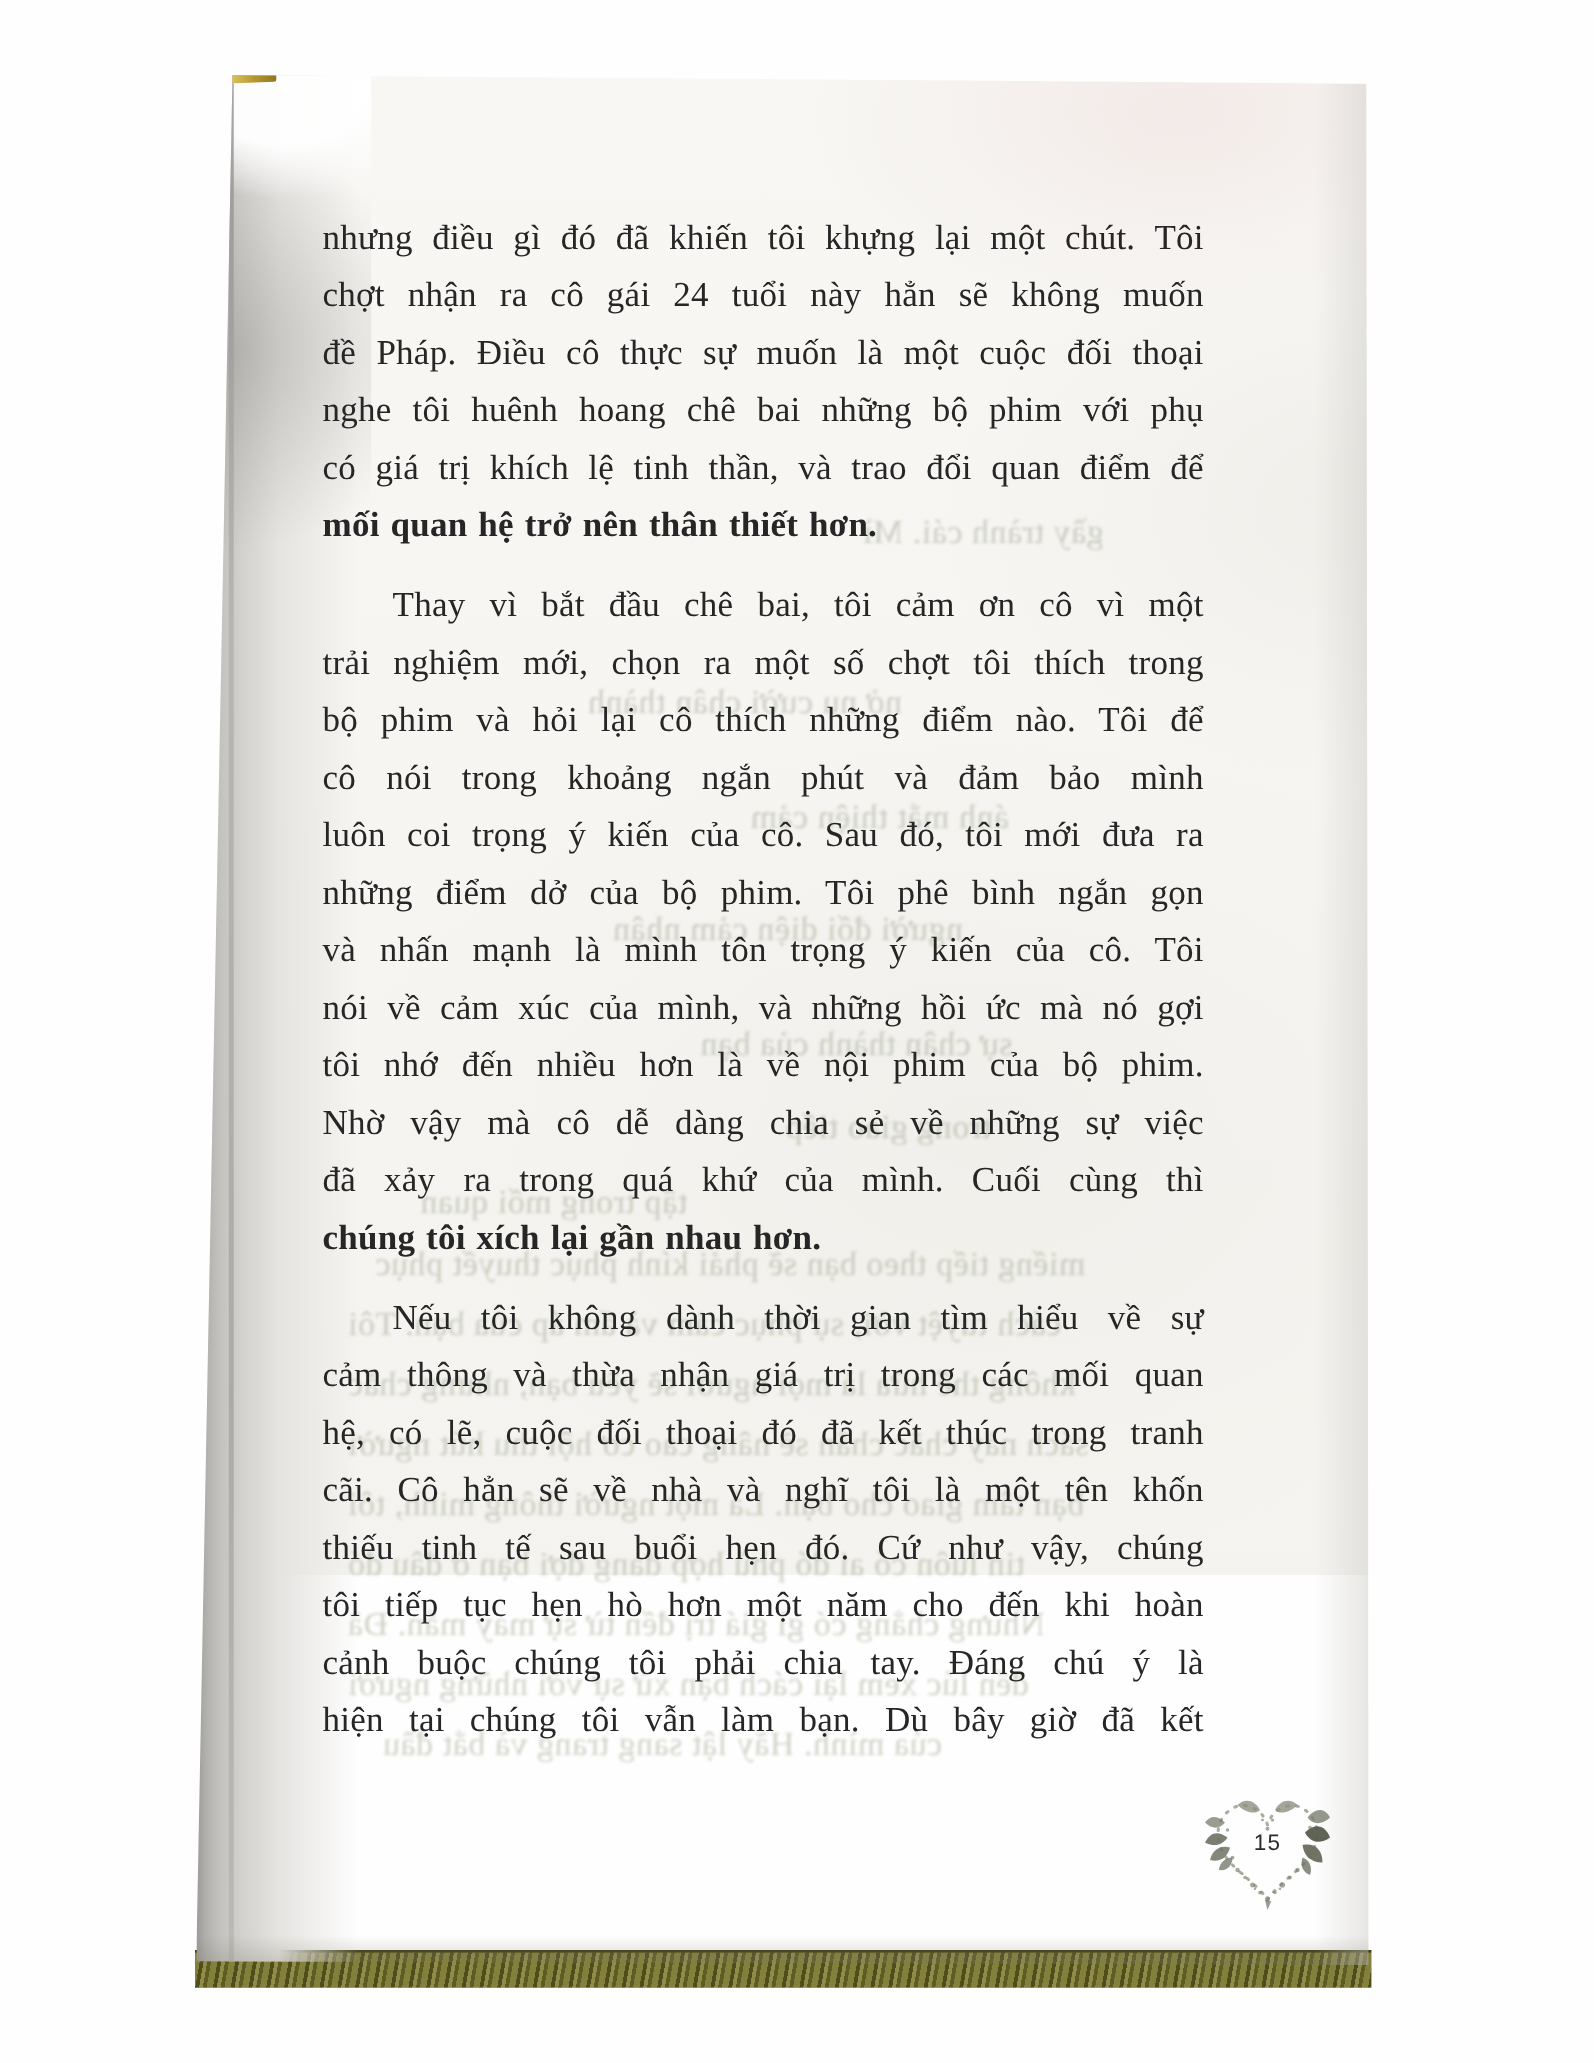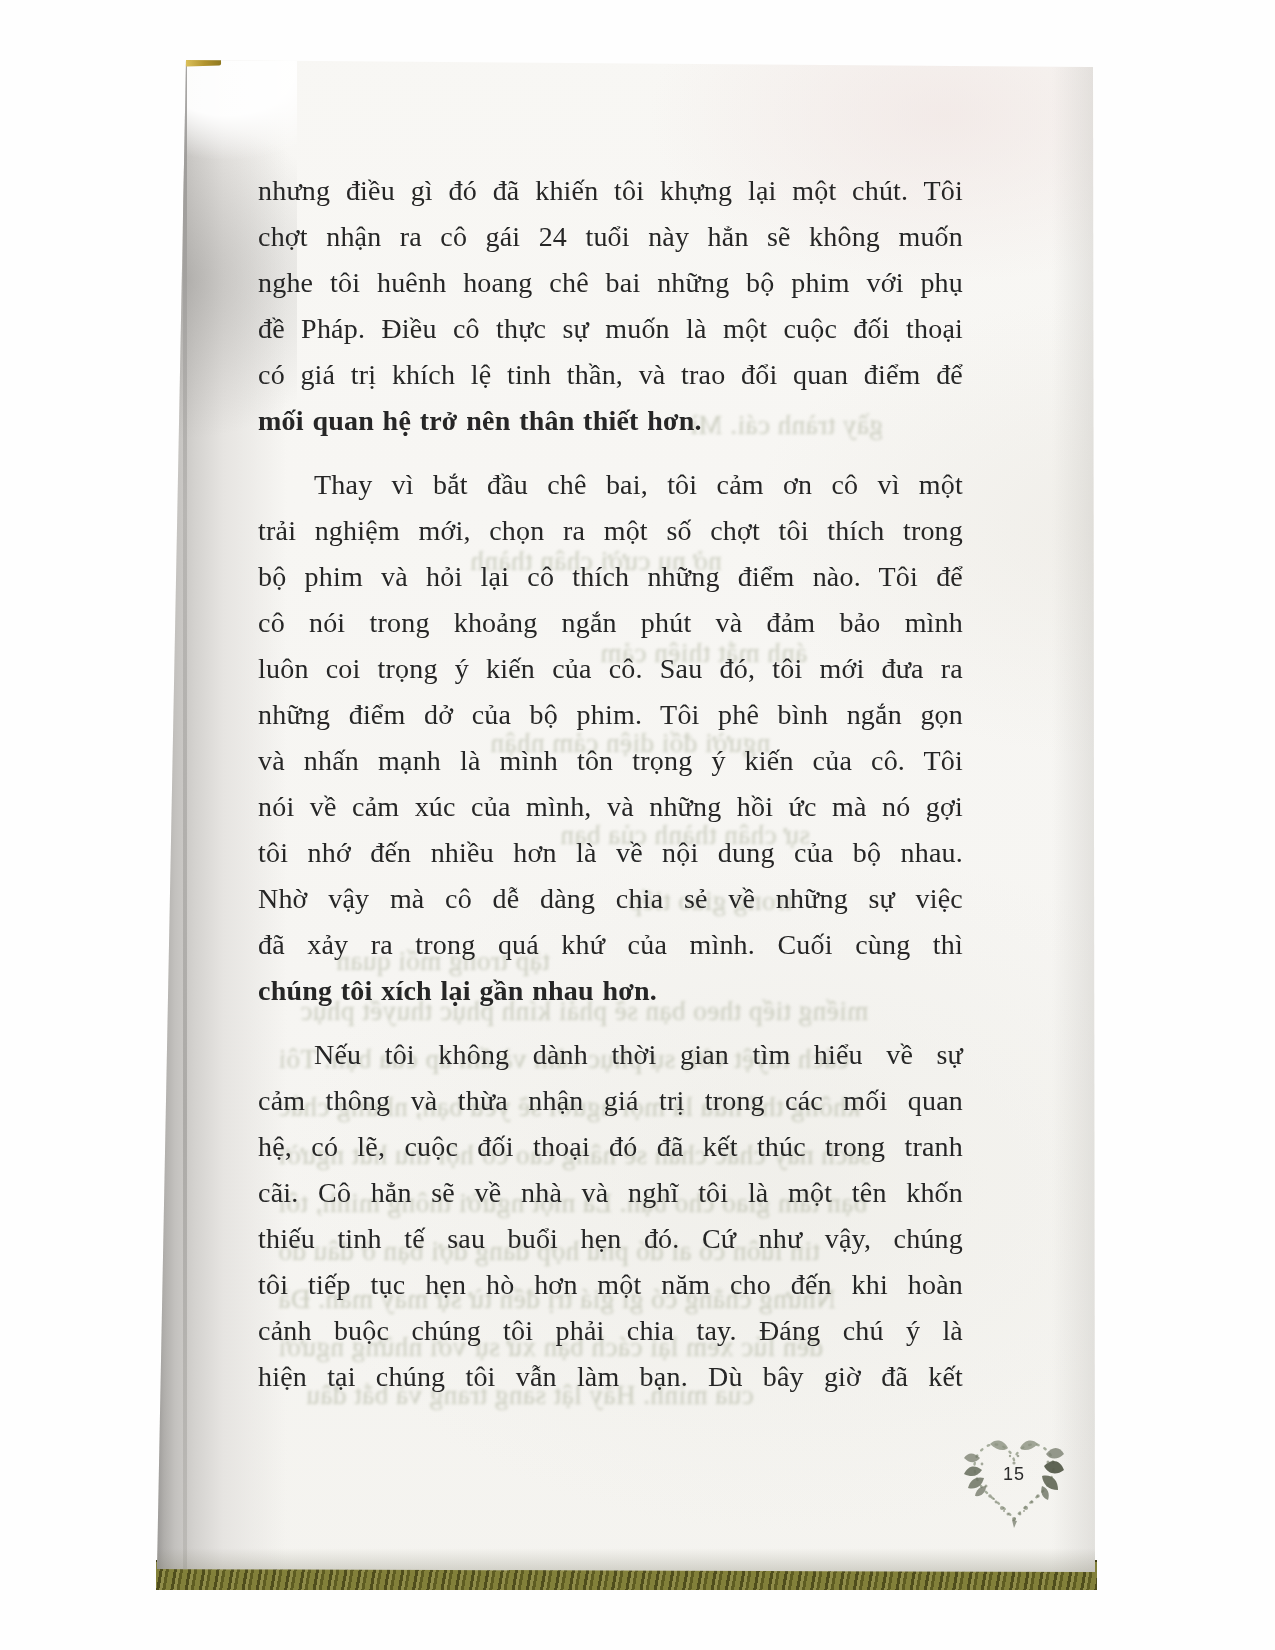--- a/index.html
+++ b/index.html
@@ -11,21 +11,21 @@
   
   .cover-strip{
     position:absolute; left:156px; top:1560px; width:941px; height:28px;
     background:
       repeating-linear-gradient(100deg, #82803a 0 5px, #4f4d1c 5px 8px, #8f8c49 8px 11px, #5e5c22 11px 14px),
       #6e6c26;
     border-top:2px solid #3f3d15;
   }
   
   .sheet{
-    position:absolute; left:0; top:0; width:1275px; height:1650px;
+    position:absolute; left:0; top:0; width:1275px; height:1260px;
     clip-path:polygon(186px 60px, 1093px 67px, 1095px 1572px, 157px 1569px);
     background:
       radial-gradient(ellipse 420px 240px at 74% 7%, rgba(238,224,222,0.55), rgba(238,224,222,0) 70%),
       radial-gradient(ellipse 520px 320px at 88% 32%, rgba(233,230,223,0.5), rgba(233,230,223,0) 72%),
       radial-gradient(ellipse 680px 460px at 62% 72%, rgba(236,235,229,0.55), rgba(236,235,229,0) 75%),
       linear-gradient(180deg,#f8f7f4 0%, #f6f5f2 60%, #f4f3ef 100%);
   }
   
   .edge-shadow{
     position:absolute; left:157px; top:60px; width:140px; height:1512px;
@@ -110,35 +110,35 @@
     <div class="edge-shadow"></div>
     <div class="edge-line"></div>
     <div class="right-shade"></div>
     <div class="bottom-shade"></div>
     <div class="gold"></div>
 
     <div class="text-block">
         <div class="para">
           <div class="line">nhưng điều gì đó đã khiến tôi khựng lại một chút. Tôi</div>
           <div class="line">chợt nhận ra cô gái 24 tuổi này hẳn sẽ không muốn</div>
+          <div class="line">đề Pháp. Điều cô thực sự muốn là một cuộc đối thoại</div>
           <div class="line">nghe tôi huênh hoang chê bai những bộ phim với phụ</div>
-          <div class="line">đề Pháp. Điều cô thực sự muốn là một cuộc đối thoại</div>
           <div class="line">có giá trị khích lệ tinh thần, và trao đổi quan điểm để</div>
           <div class="line endline">mối quan hệ trở nên thân thiết hơn.</div>
         </div>
         <div class="para">
           <div class="line indent">Thay vì bắt đầu chê bai, tôi cảm ơn cô vì một</div>
           <div class="line">trải nghiệm mới, chọn ra một số chợt tôi thích trong</div>
           <div class="line">bộ phim và hỏi lại cô thích những điểm nào. Tôi để</div>
           <div class="line">cô nói trong khoảng ngắn phút và đảm bảo mình</div>
           <div class="line">luôn coi trọng ý kiến của cô. Sau đó, tôi mới đưa ra</div>
           <div class="line">những điểm dở của bộ phim. Tôi phê bình ngắn gọn</div>
           <div class="line">và nhấn mạnh là mình tôn trọng ý kiến của cô. Tôi</div>
           <div class="line">nói về cảm xúc của mình, và những hồi ức mà nó gợi</div>
-          <div class="line">tôi nhớ đến nhiều hơn là về nội dung của bộ nhau.</div>
+          <div class="line">tôi nhớ đến nhiều hơn là về nội phim của bộ phim.</div>
           <div class="line">Nhờ vậy mà cô dễ dàng chia sẻ về những sự việc</div>
           <div class="line">đã xảy ra trong quá khứ của mình. Cuối cùng thì</div>
           <div class="line endline">chúng tôi xích lại gần nhau hơn.</div>
         </div>
         <div class="para">
           <div class="line indent">Nếu tôi không dành thời gian tìm hiểu về sự</div>
           <div class="line">cảm thông và thừa nhận giá trị trong các mối quan</div>
           <div class="line">hệ, có lẽ, cuộc đối thoại đó đã kết thúc trong tranh</div>
           <div class="line">cãi. Cô hẳn sẽ về nhà và nghĩ tôi là một tên khốn</div>
           <div class="line">thiếu tinh tế sau buổi hẹn đó. Cứ như vậy, chúng</div>

